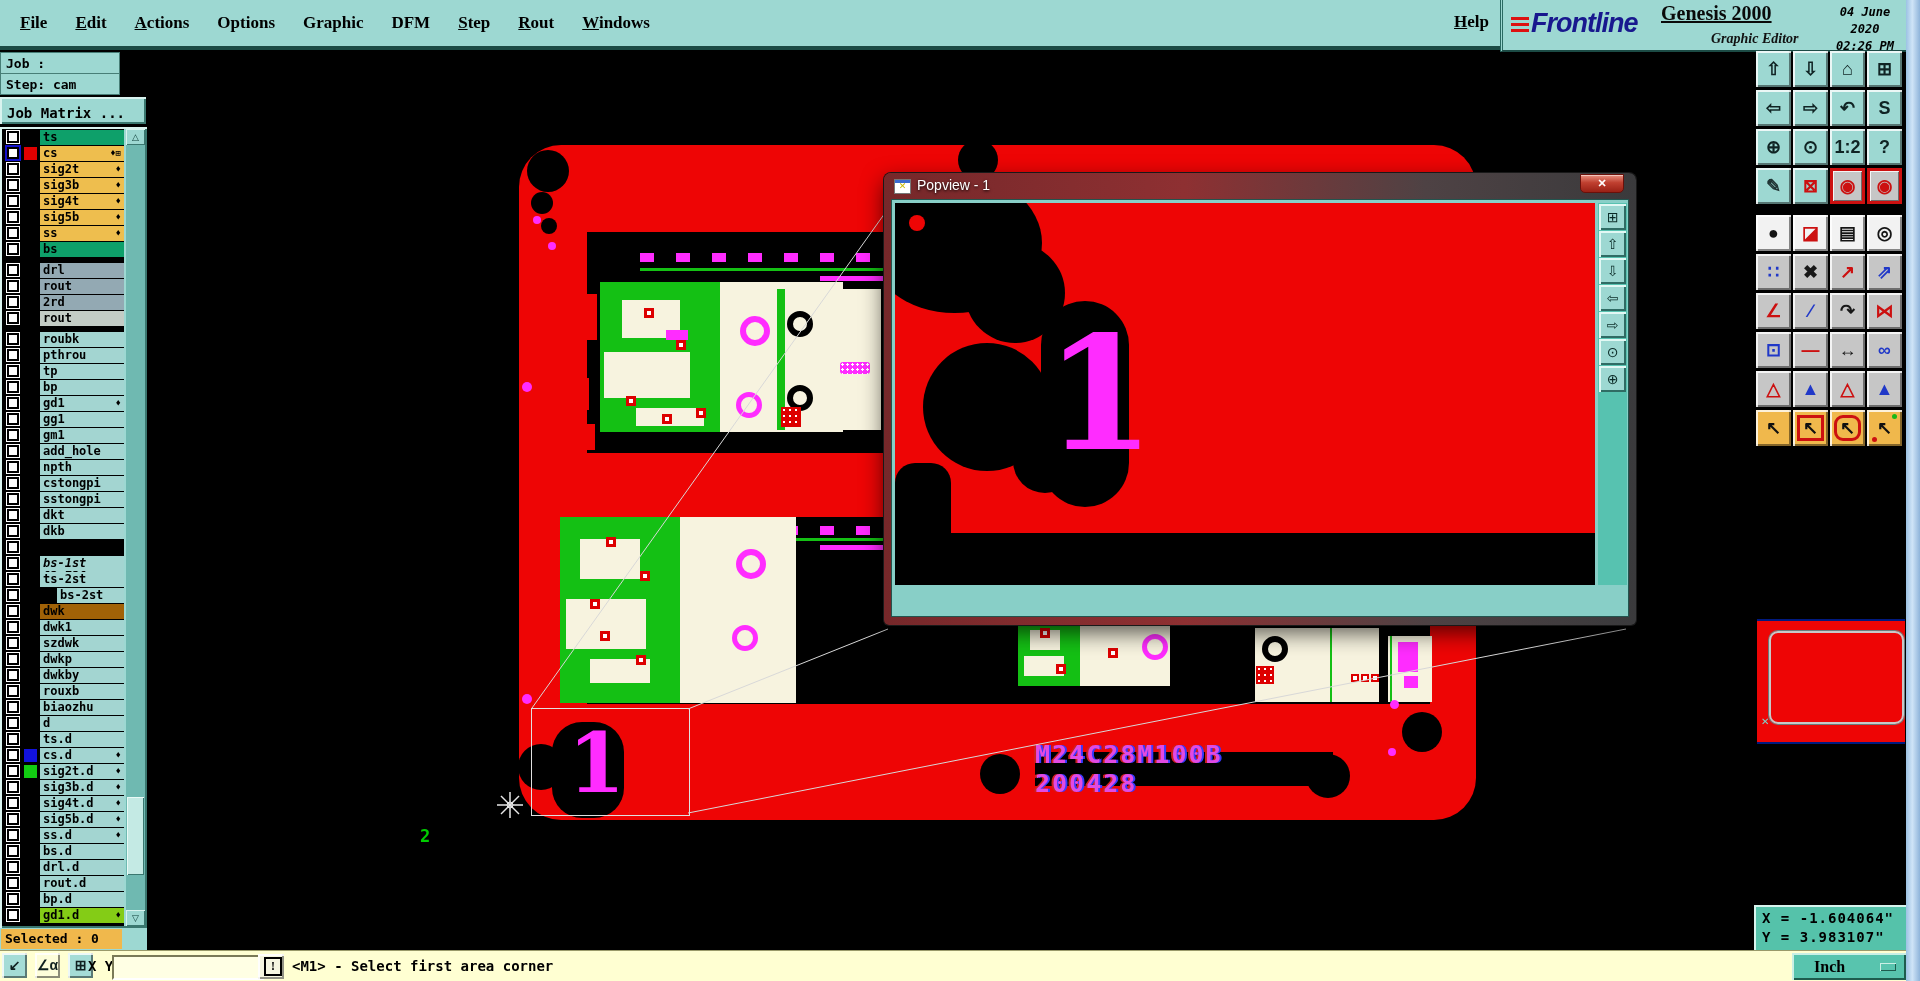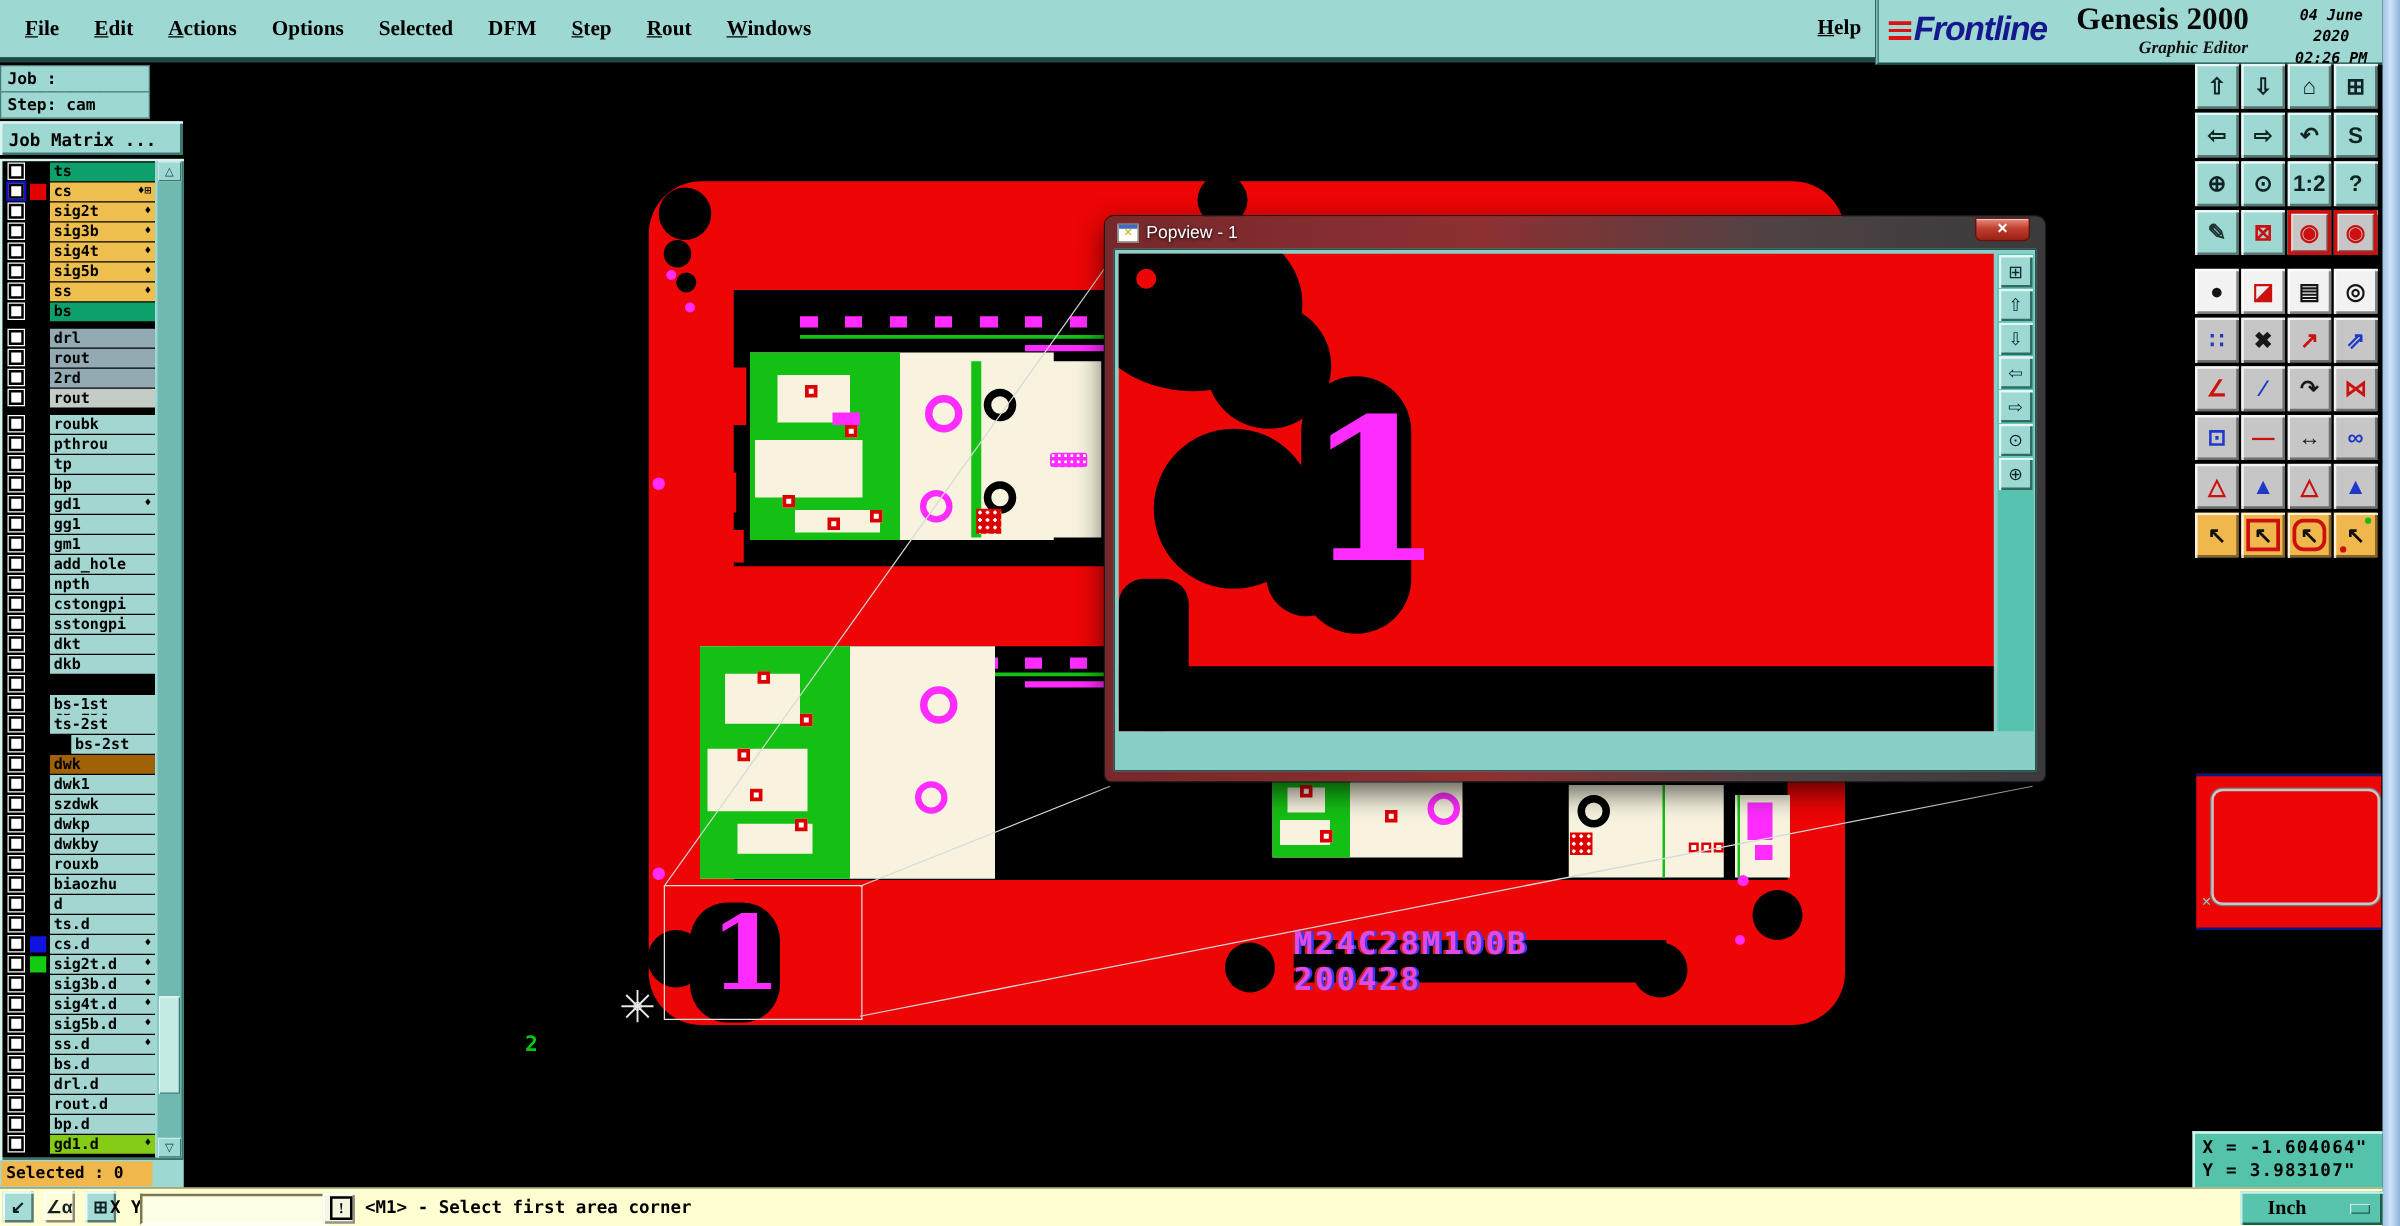--- a/index.html
+++ b/index.html
@@ -13,21 +13,21 @@
   #menubar{left:0;top:0;width:1500px;height:46px;background:#9dd8d2;display:flex;align-items:center;padding-left:6px;box-sizing:border-box;}
   #menusep{left:0;top:46px;width:1500px;height:4px;background:#1c4b45;}
   .m-item{font-family:"Liberation Serif",serif;font-weight:bold;font-size:17px;color:#000;padding:0 14px;line-height:44px;cursor:default;}
   .m-item[data-u="1"]::first-letter{text-decoration:underline;}
   #help-item{left:1440px;top:0;width:60px;line-height:44px;}
   
   #brandbox{left:1500px;top:0;width:406px;height:52px;background:#9dd8d2;border-left:3px double #2a6a62;box-sizing:border-box;border-bottom:2px solid #1c4b45;}
   #flname{left:8px;top:8px;font-size:27px;font-weight:bold;font-style:italic;color:#18188e;letter-spacing:-1px;}
   #flname::before{content:"";display:inline-block;width:18px;height:15px;margin-right:2px;
      background:repeating-linear-gradient(180deg,#dd1111 0 3px,rgba(0,0,0,0) 3px 6px);}
-  #product{left:158px;top:2px;font-size:25px;font-weight:bold;color:#0a0a0a;white-space:nowrap;}
+  #product{left:158px;top:2px;font-size:20px;font-weight:bold;color:#0a0a0a;white-space:nowrap;text-decoration:underline;}
   #subtitle{left:208px;top:31px;font-size:14px;font-weight:bold;font-style:italic;color:#111;}
   #datebox{left:322px;top:4px;width:80px;text-align:center;font-size:12px;font-weight:bold;font-style:italic;line-height:1.4;color:#000;}
 
   
   .tealbox{background:#9dd8d2;border:1px solid #477e77;box-sizing:border-box;color:#000;}
   #jobbox{left:0;top:52px;width:120px;height:22px;}
   #stepbox{left:0;top:73px;width:120px;height:22px;}
   #jobbox span,#stepbox span{display:block;padding:3px 0 0 5px;font-size:13px;font-weight:bold;}
   #matrixbtn{left:0;top:97px;width:146px;height:27px;background:#9dd8d2;border:0;box-sizing:border-box;
      box-shadow:inset 2px 2px 0 #d9f3ef,inset -2px -2px 0 #3a776f;font-size:14px;font-weight:bold;
@@ -324,21 +324,21 @@
   <div class="abs" id="menubar">
 
       <div class="m-item" data-u="1" title="File">File</div>
 
       <div class="m-item" data-u="1" title="Edit">Edit</div>
 
       <div class="m-item" data-u="1" title="Actions">Actions</div>
 
       <div class="m-item" data-u="0" title="Options">Options</div>
 
-      <div class="m-item" data-u="0" title="Analysis">Selected</div>
+      <div class="m-item" data-u="0" title="Analysis">Graphic</div>
 
       <div class="m-item" data-u="0" title="DFM">DFM</div>
 
       <div class="m-item" data-u="1" title="Step">Step</div>
 
       <div class="m-item" data-u="1" title="Rout">Rout</div>
 
       <div class="m-item" data-u="1" title="Windows">Windows</div>
     </div>
   <div class="abs m-item" id="help-item" data-u="1">Help</div>
@@ -595,21 +595,21 @@
           <span class="sw"></span>
           <span class="lname" style="background: rgb(163, 213, 209); margin-top: 42px;">
             <span>ts-1st</span>
             <span class="lmark"></span>
           </span>
         </div>
 
         <div class="lrow" title="bs-1st">
           <span class="cbx"></span>
           <span class="sw"></span>
-          <span class="lname" style="background: rgb(163, 213, 209);">
+          <span class="lname" style="background: rgb(163, 213, 209); font-style: italic;">
             <span>bs-1st</span>
             <span class="lmark"></span>
           </span>
         </div>
 
         <div class="lrow" title="ts-2st">
           <span class="cbx"></span>
           <span class="sw"></span>
           <span class="lname" style="background: rgb(163, 213, 209);">
             <span>ts-2st</span>

